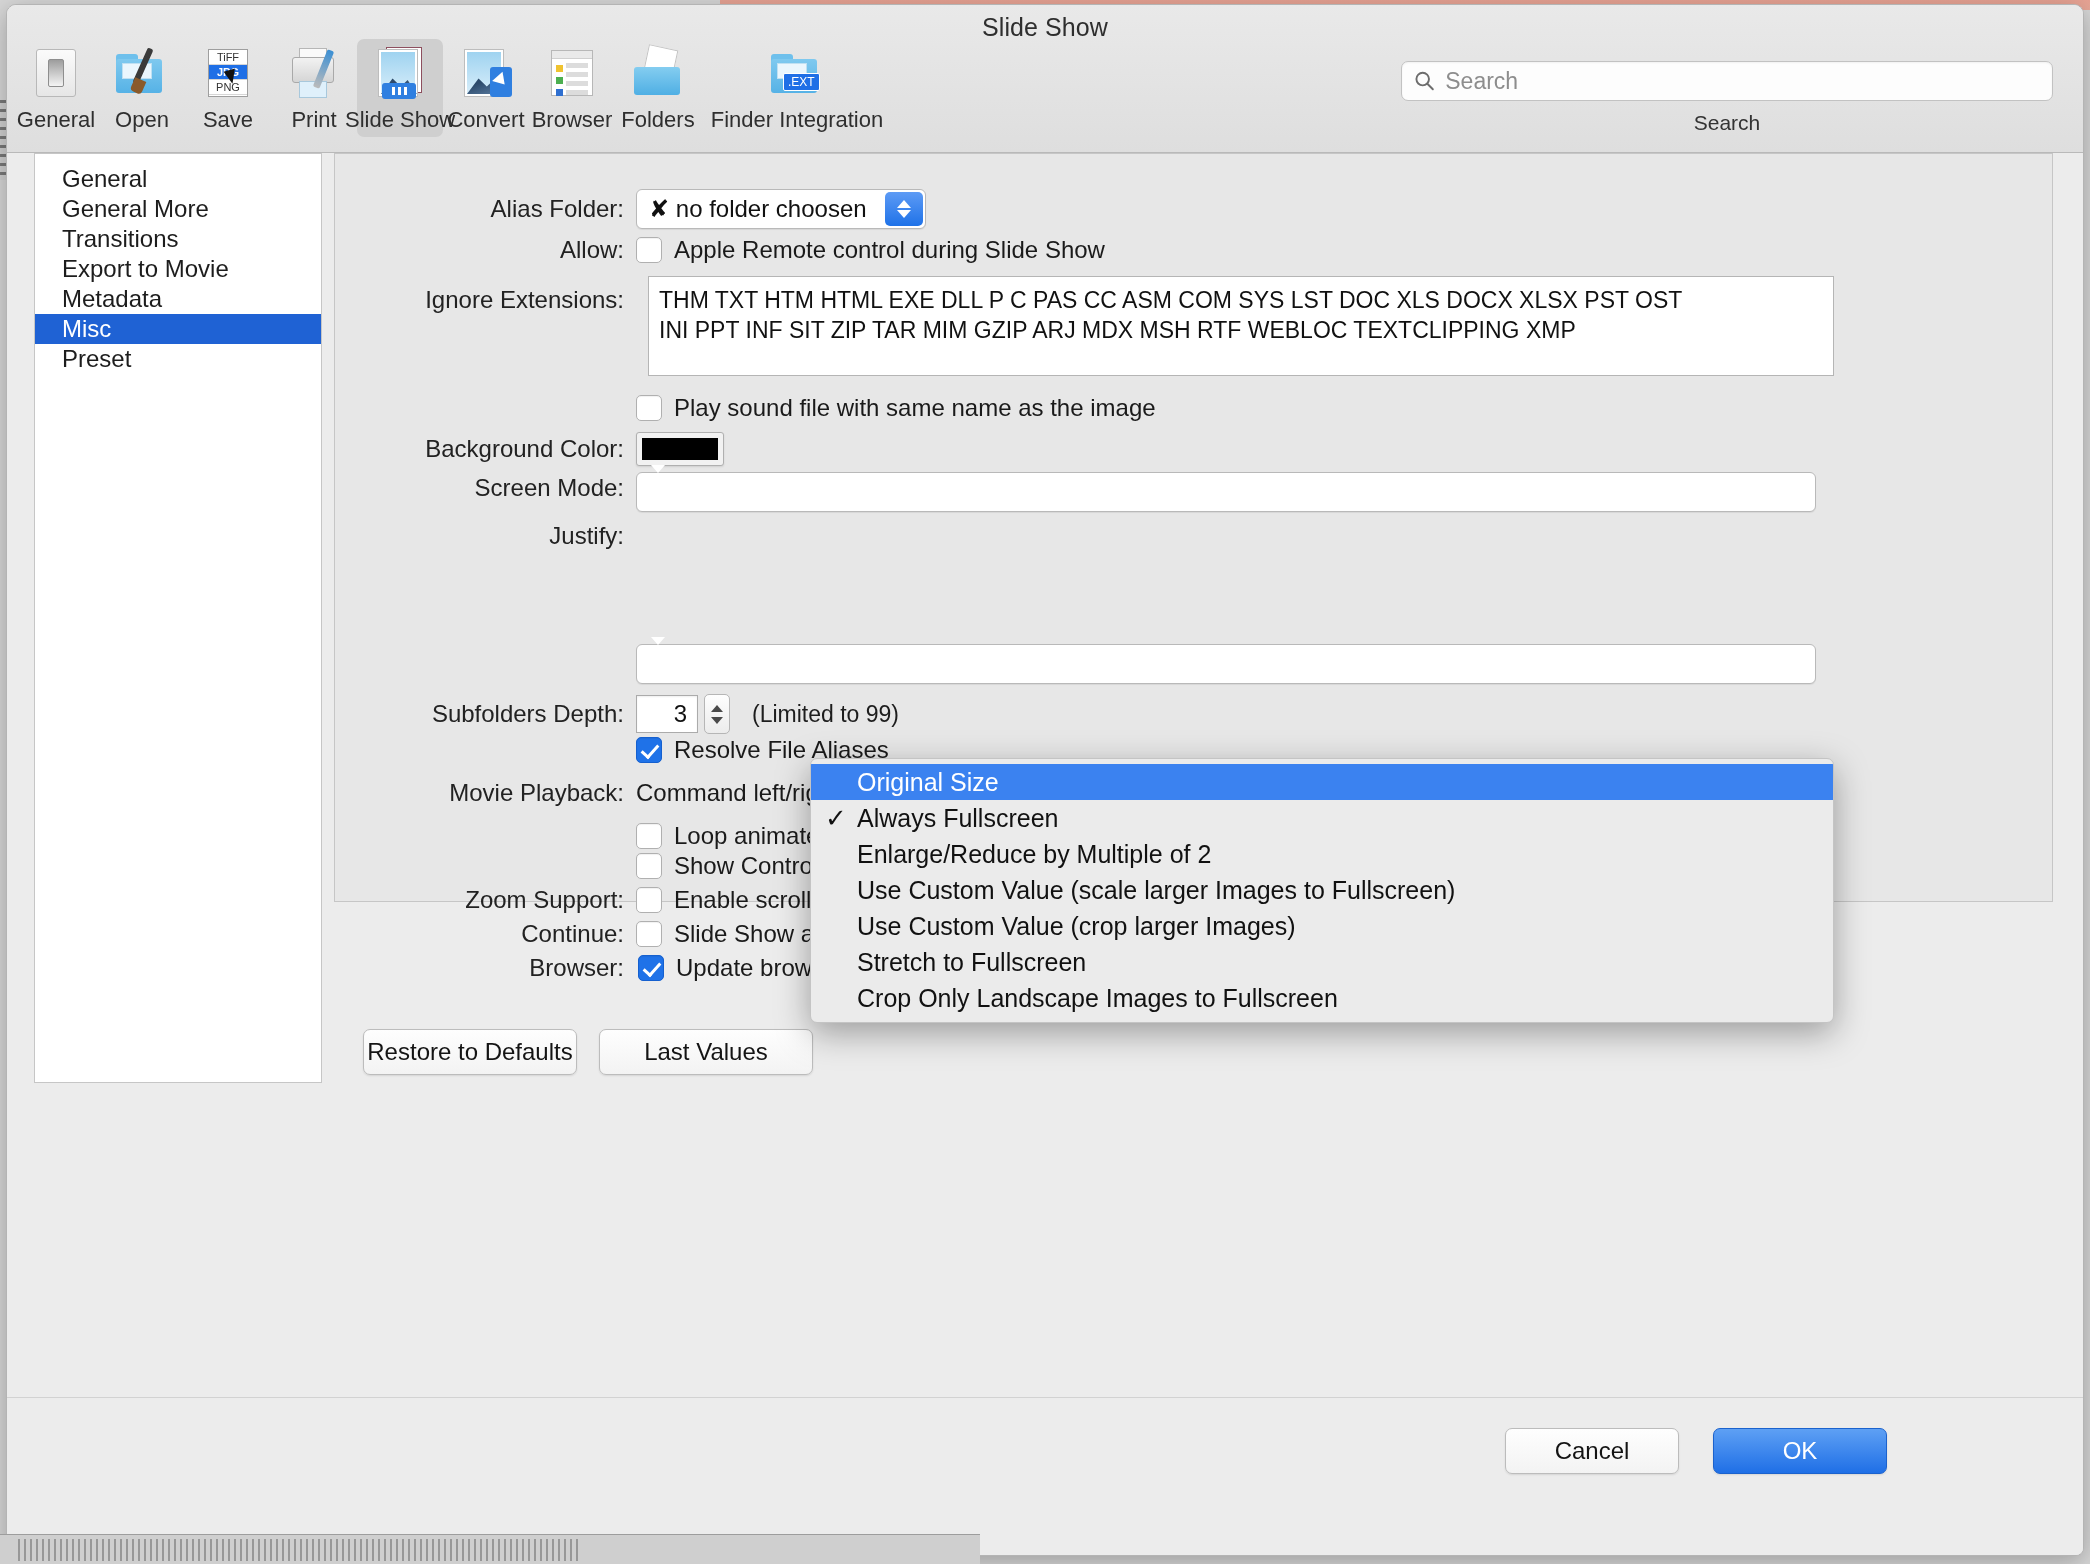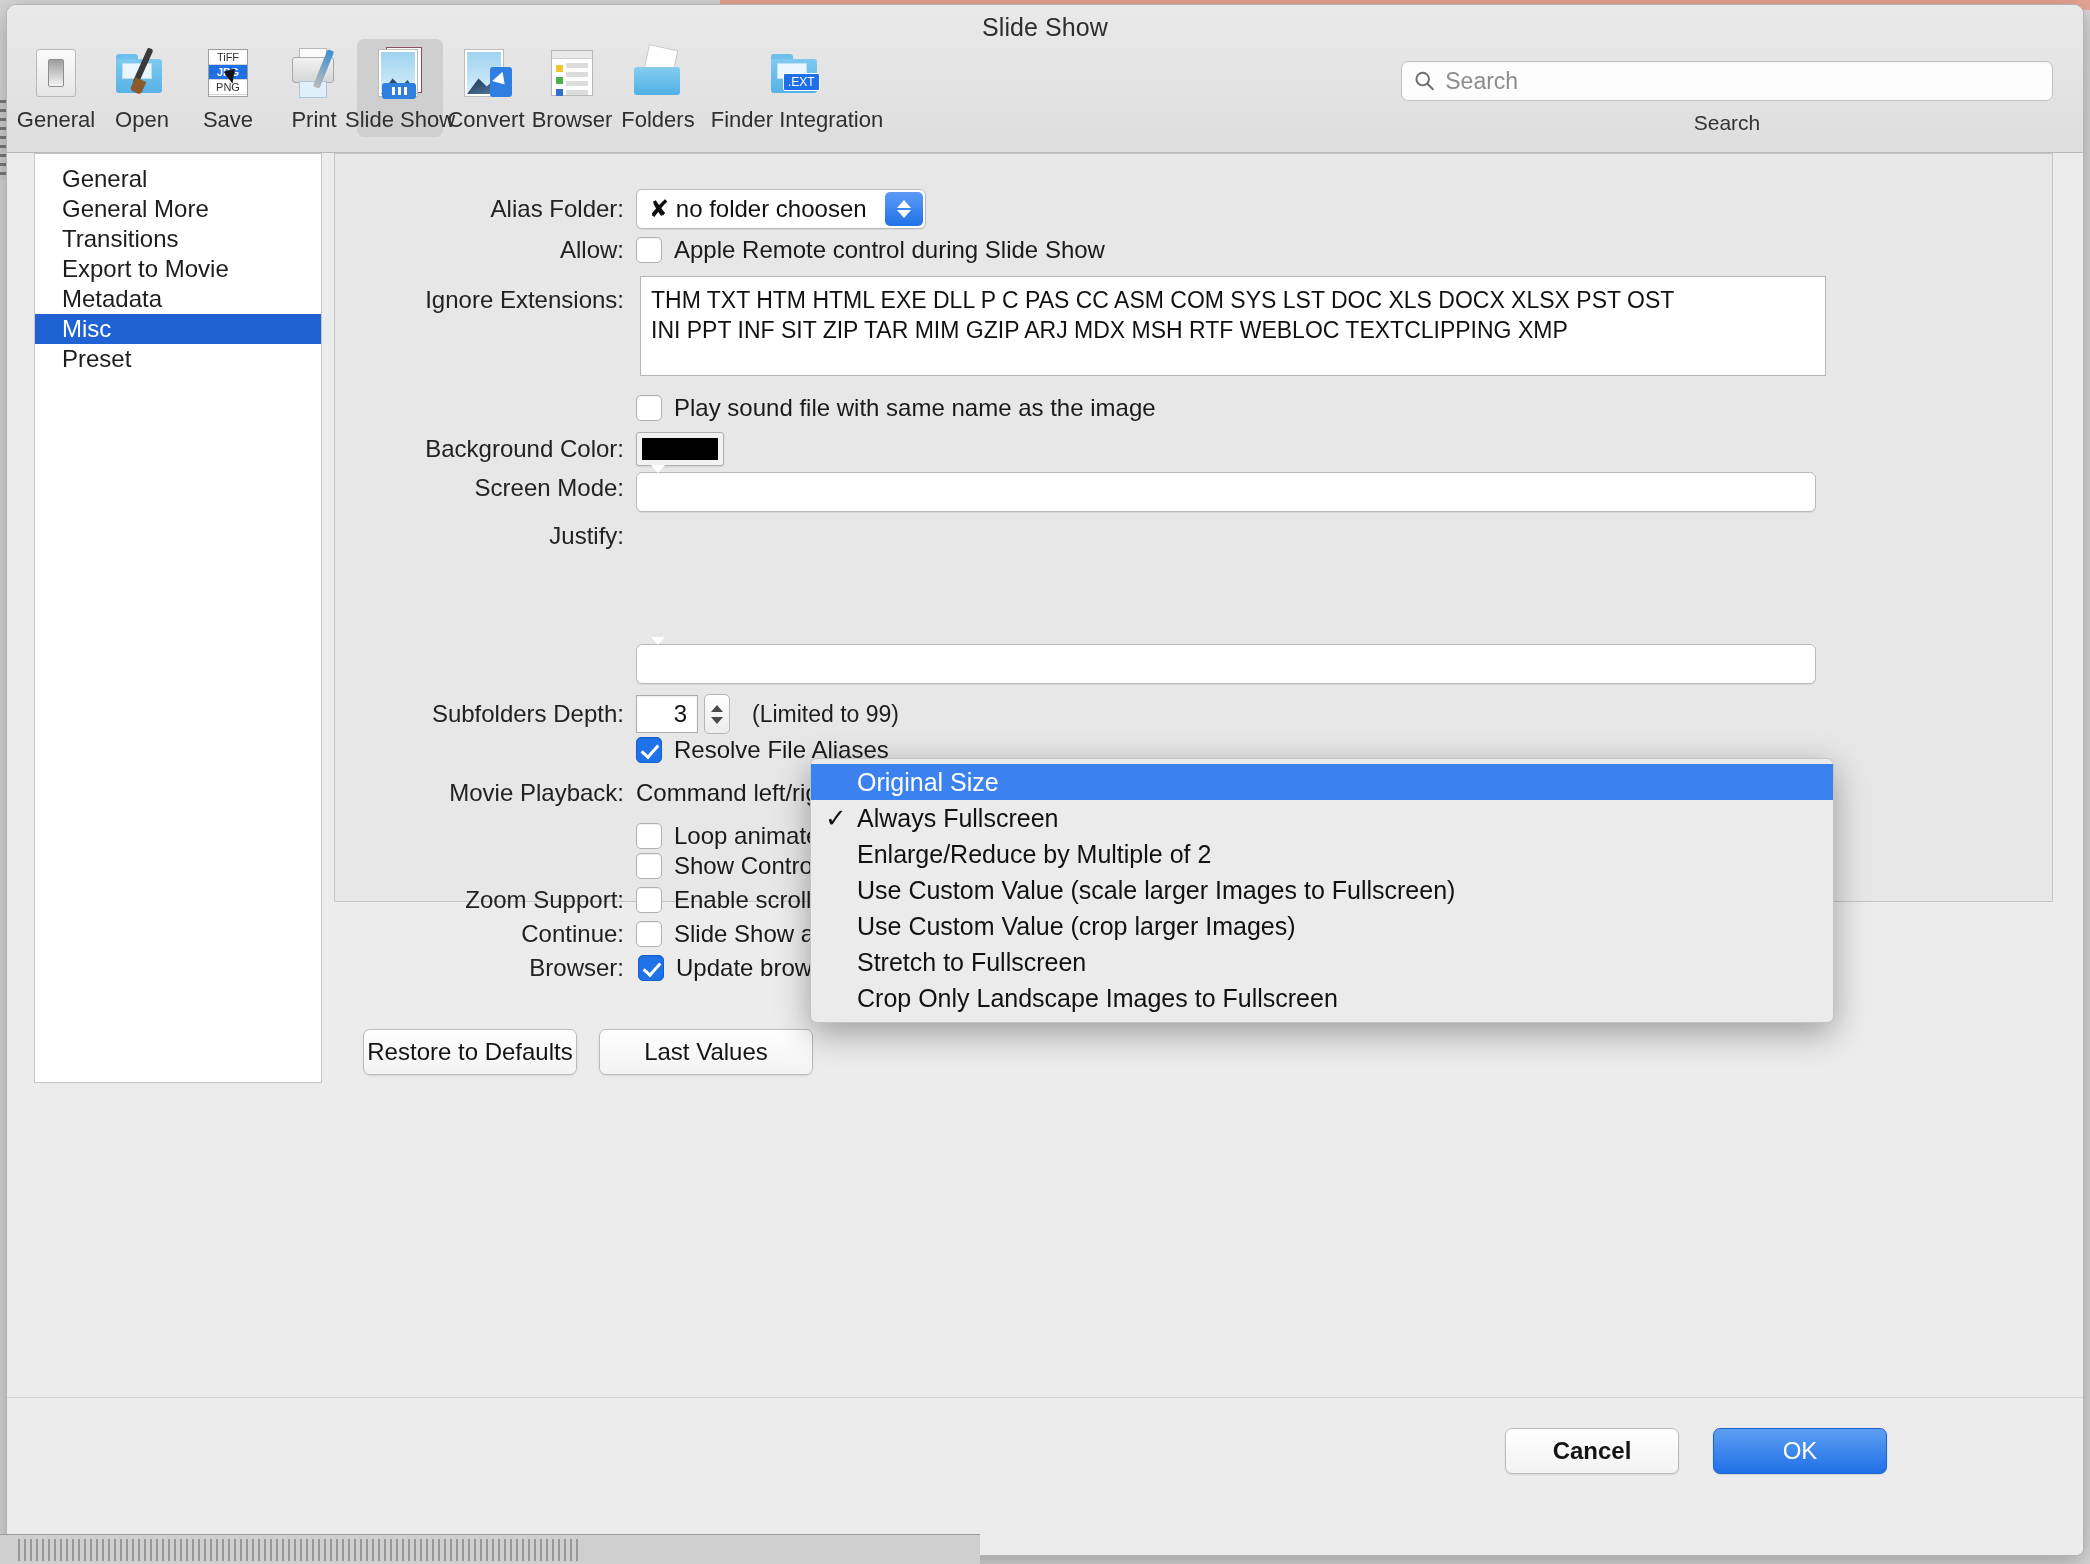--- a/index.html
+++ b/index.html
@@ -495,21 +495,21 @@
         <div class="row" style="left:0;top:82px;width:1200px;">
           <div class="lbl" style="width:289px;">Allow:</div>
           <div style="margin-left:12px;display:flex;align-items:center;">
             <span class="cb"></span>
             <span class="cbtext">Apple Remote control during Slide Show</span>
           </div>
         </div>
 
         <div class="row" style="left:0;top:122px;align-items:flex-start;">
           <div class="lbl" style="width:289px;padding-top:10px;">Ignore Extensions:</div>
-          <div class="textarea" style="margin-left:16px;width:1186px;height:100px;">
+          <div class="textarea" style="margin-left:24px;width:1186px;height:100px;">
             <div>THM TXT HTM HTML EXE DLL P C PAS CC ASM COM SYS LST DOC XLS DOCX XLSX PST OST</div>
             <div>INI PPT INF SIT ZIP TAR MIM GZIP ARJ MDX MSH RTF WEBLOC TEXTCLIPPING XMP</div>
           </div>
         </div>
 
         <div class="row" style="left:301px;top:240px;">
           <span class="cb"></span>
           <span class="cbtext">Play sound file with same name as the image</span>
         </div>
 
@@ -629,21 +629,21 @@
           <span>Stretch to Fullscreen</span>
         </div>
         <div class="mi">
           <span>Crop Only Landscape Images to Fullscreen</span>
         </div>
       </div>
 
     </div>
 
     <div class="footer">
-      <div class="btn" style="position:absolute;right:404px;top:30px;width:174px;font-weight:bold;">Cancel</div>
+      <div class="btn" style="position:absolute;right:404px;top:30px;width:174px;">Cancel</div>
       <div class="btn primary" style="position:absolute;right:196px;top:30px;width:174px;">OK</div>
     </div>
 
   </div>
 
   <div class="behind-bottom">
     <div class="hatch"></div>
   </div>
 </div>
 

